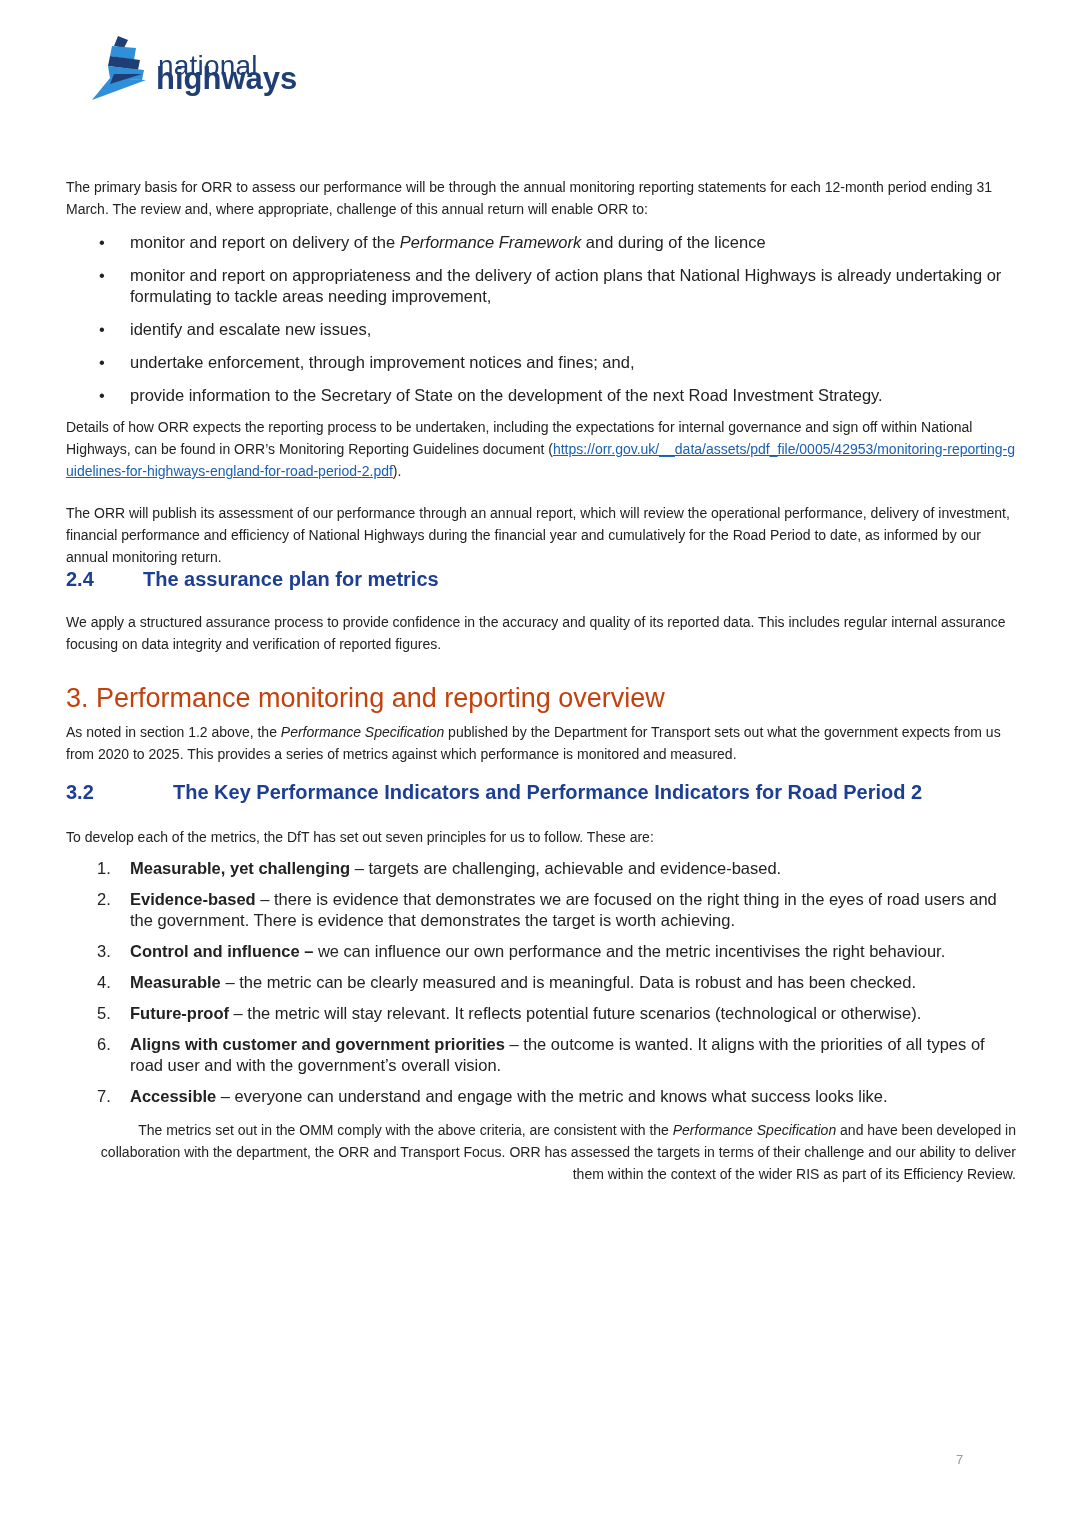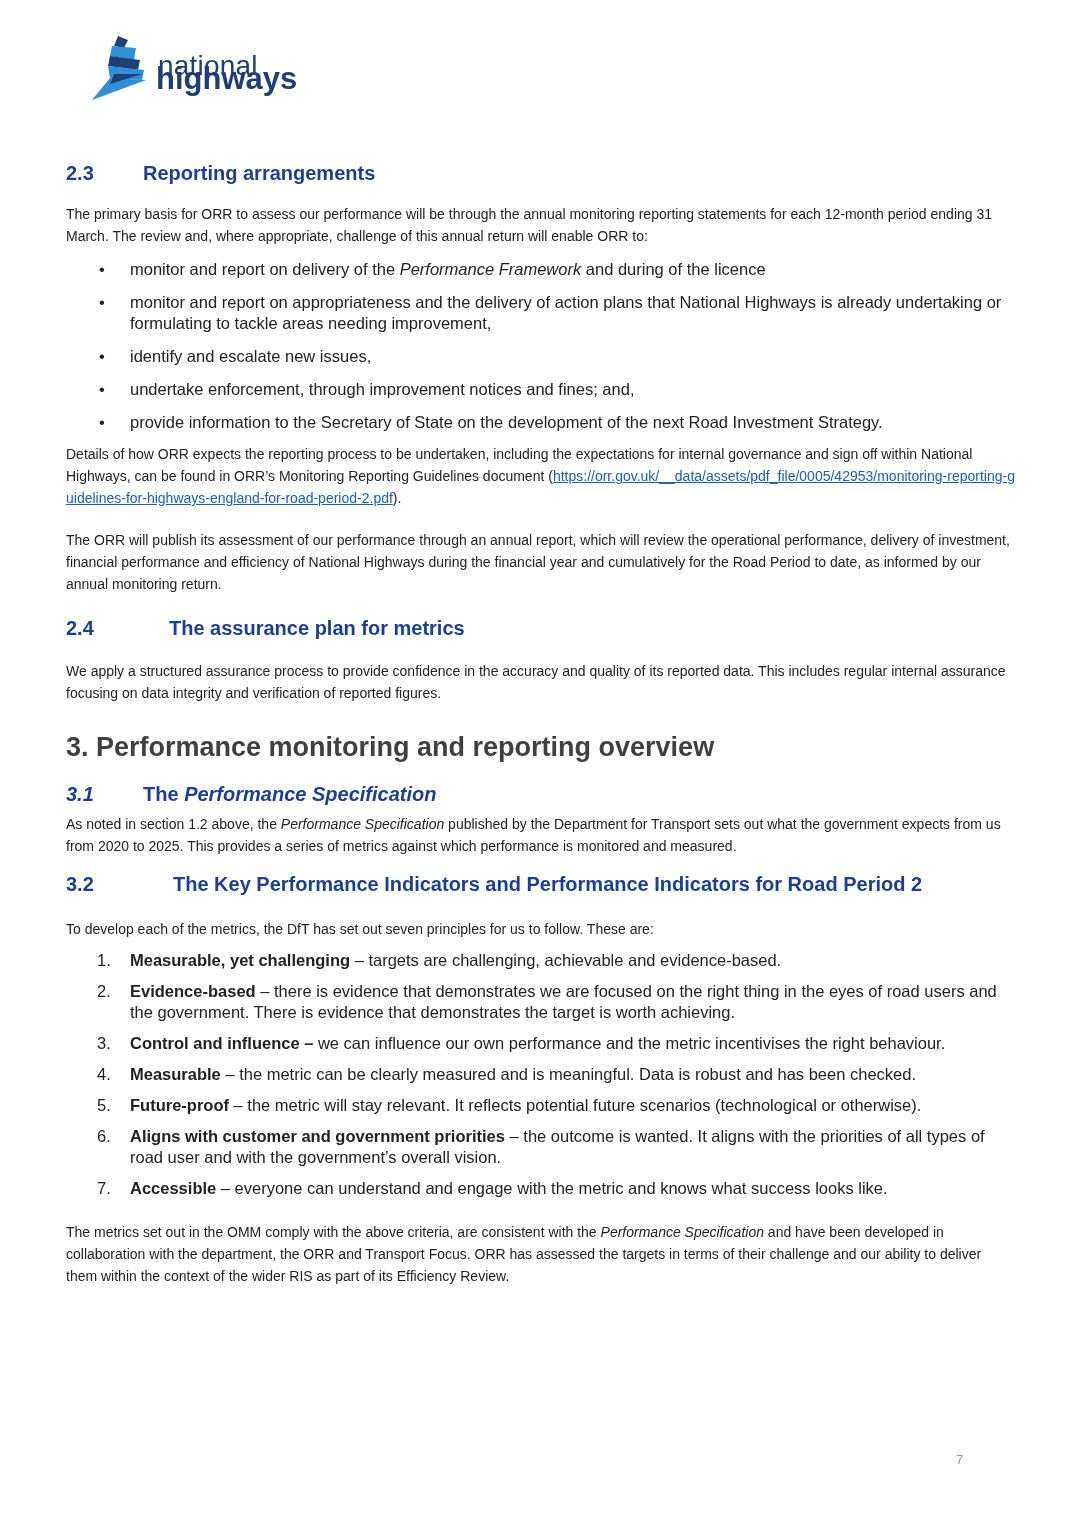--- a/index.html
+++ b/index.html
@@ -5,21 +5,21 @@
     html, body { margin: 0; padding: 0; background: #ffffff; }
     body { width: 1080px; height: 1520px; position: relative; overflow: hidden;
       font-family: "Liberation Sans", sans-serif; color: #222222; }
     .logo { position: absolute; left: 88px; top: 34px; width: 240px; height: 70px; }
     .logo svg { position: absolute; left: 0; top: 0; }
     .logo .word1 { position: absolute; left: 70px; top: 16px; font-size: 28px; color: #1f3f74; letter-spacing: 0.2px; }
     .logo .word2 { position: absolute; left: 68px; top: 27px; font-size: 31px; font-weight: bold; color: #1f3f74; }
     .content { position: absolute; left: 66px; top: 158px; width: 950px; }
     h2 { color: #1c3f94; font-size: 20px; font-weight: bold; margin: 0; display: flex; }
     h2 .num { width: 77px; display: inline-block; }
-    h1 { color: #404040; font-size: 27px; font-weight: bold; margin: 0; }
+    h1 { color: #c2410c; font-size: 27px; font-weight: normal; margin: 0; }
     p { margin: 0; font-size: 14px; line-height: 22px; }
     ul { list-style: none; margin: 0; padding: 0; }
     ul li { position: relative; padding-left: 64px; font-size: 16.5px; line-height: 21px; margin-top: 12px; }
     ul li .dot { position: absolute; left: 33px; top: 0; }
     ol { list-style: none; margin: 0; padding: 0; }
     ol li { position: relative; padding-left: 64px; font-size: 16.5px; line-height: 21px; margin-top: 10px; }
     ol li .n { position: absolute; left: 31px; top: 0; }
     a.link { color: #1a5fb4; text-decoration: underline; }
     .page-num { position: absolute; left: 956px; top: 1452px; font-size: 13px; color: #999999; }
     i { font-style: italic; }
@@ -34,65 +34,57 @@
     <polygon points="22,22 52,26 50,36 20,32" fill="#1f3f74"></polygon>
     <polygon points="20,32 56,36 54,46 22,44" fill="#2f8fd8"></polygon>
     <polygon points="22,44 58,46 4,66" fill="#2f8fd8"></polygon>
     <polygon points="26,40 54,40 22,50" fill="#1f3f74"></polygon>
   </svg>
   <span class="word1">national</span>
   <span class="word2">highways</span>
 </div>
 
 <div class="content">
-  <h2 style="margin-top:4px;">
-    <span class="num">2.3</span>
-    <span>Reporting arrangements</span>
-  </h2>
   <p style="margin-top:18px;">The primary basis for ORR to assess our performance will be through the annual monitoring reporting statements for each 12-month period ending 31 March. The review and, where appropriate, challenge of this annual return will enable ORR to:</p>
   <ul style="margin-top:2px;">
     <li><span class="dot">•</span><span>monitor and report on delivery of the </span><i>Performance Framework</i><span> and during of the licence</span></li>
     <li><span class="dot">•</span><span>monitor and report on appropriateness and the delivery of action plans that National Highways is already undertaking or formulating to tackle areas needing improvement,</span></li>
     <li><span class="dot">•</span><span>identify and escalate new issues,</span></li>
     <li><span class="dot">•</span><span>undertake enforcement, through improvement notices and fines; and,</span></li>
     <li><span class="dot">•</span><span>provide information to the Secretary of State on the development of the next Road Investment Strategy.</span></li>
   </ul>
   <p style="margin-top:10px;">
     <span>Details of how ORR expects the reporting process to be undertaken, including the expectations for internal governance and sign off within National Highways, can be found in ORR’s Monitoring Reporting Guidelines document (</span><a class="link" style="word-break:break-all;">https://orr.gov.uk/__data/assets/pdf_file/0005/42953/monitoring-reporting-guidelines-for-highways-england-for-road-period-2.pdf</a><span>).</span>
   </p>
   <p style="margin-top:20px;">The ORR will publish its assessment of our performance through an annual report, which will review the operational performance, delivery of investment, financial performance and efficiency of National Highways during the financial year and cumulatively for the Road Period to date, as informed by our annual monitoring return.</p>
 
-  <h2 style="margin-top:22px;gap:26px;">
+  <h2 style="">
     <span class="num">2.4</span>
     <span>The assurance plan for metrics</span>
   </h2>
   <p style="margin-top:20px;">We apply a structured assurance process to provide confidence in the accuracy and quality of its reported data. This includes regular internal assurance focusing on data integrity and verification of reported figures.</p>
 
   <h1 style="margin-top:28px;">3. Performance monitoring and reporting overview</h1>
 
-  <h2 style="margin-top:20px;">
-    <span class="num" style="font-style:italic;">3.1</span>
-    <span><span>The </span><i>Performance Specification</i></span>
-  </h2>
   <p style="margin-top:7px;">
     <span>As noted in section 1.2 above, the </span><i>Performance Specification</i><span> published by the Department for Transport sets out what the government expects from us from 2020 to 2025. This provides a series of metrics against which performance is monitored and measured.</span>
   </p>
 
   <h2 style="margin-top:16px;gap:30px;">
     <span class="num">3.2</span>
     <span>The Key Performance Indicators and Performance Indicators for Road Period 2</span>
   </h2>
   <p style="margin-top:22px;">To develop each of the metrics, the DfT has set out seven principles for us to follow. These are:</p>
   <ol>
     <li><span class="n">1.</span><b>Measurable, yet challenging</b><span> – targets are challenging, achievable and evidence-based.</span></li>
     <li><span class="n">2.</span><b>Evidence-based</b><span> – there is evidence that demonstrates we are focused on the right thing in the eyes of road users and the government. There is evidence that demonstrates the target is worth achieving.</span></li>
     <li><span class="n">3.</span><b>Control and influence –</b><span> we can influence our own performance and the metric incentivises the right behaviour.</span></li>
     <li><span class="n">4.</span><b>Measurable</b><span> – the metric can be clearly measured and is meaningful. Data is robust and has been checked.</span></li>
     <li><span class="n">5.</span><b>Future-proof</b><span> – the metric will stay relevant. It reflects potential future scenarios (technological or otherwise).</span></li>
     <li><span class="n">6.</span><b>Aligns with customer and government priorities</b><span> – the outcome is wanted. It aligns with the priorities of all types of road user and with the government’s overall vision.</span></li>
     <li><span class="n">7.</span><b>Accessible</b><span> – everyone can understand and engage with the metric and knows what success looks like.</span></li>
   </ol>
-  <p style="margin-top:22px;">
+  <p style="margin-top:12px;text-align:right;">
     <span>The metrics set out in the OMM comply with the above criteria, are consistent with the </span><i>Performance Specification</i><span> and have been developed in collaboration with the department, the ORR and Transport Focus. ORR has assessed the targets in terms of their challenge and our ability to deliver them within the context of the wider RIS as part of its Efficiency Review.</span>
   </p>
 </div>
 
 <div class="page-num">7</div>
 
 </body></html>

